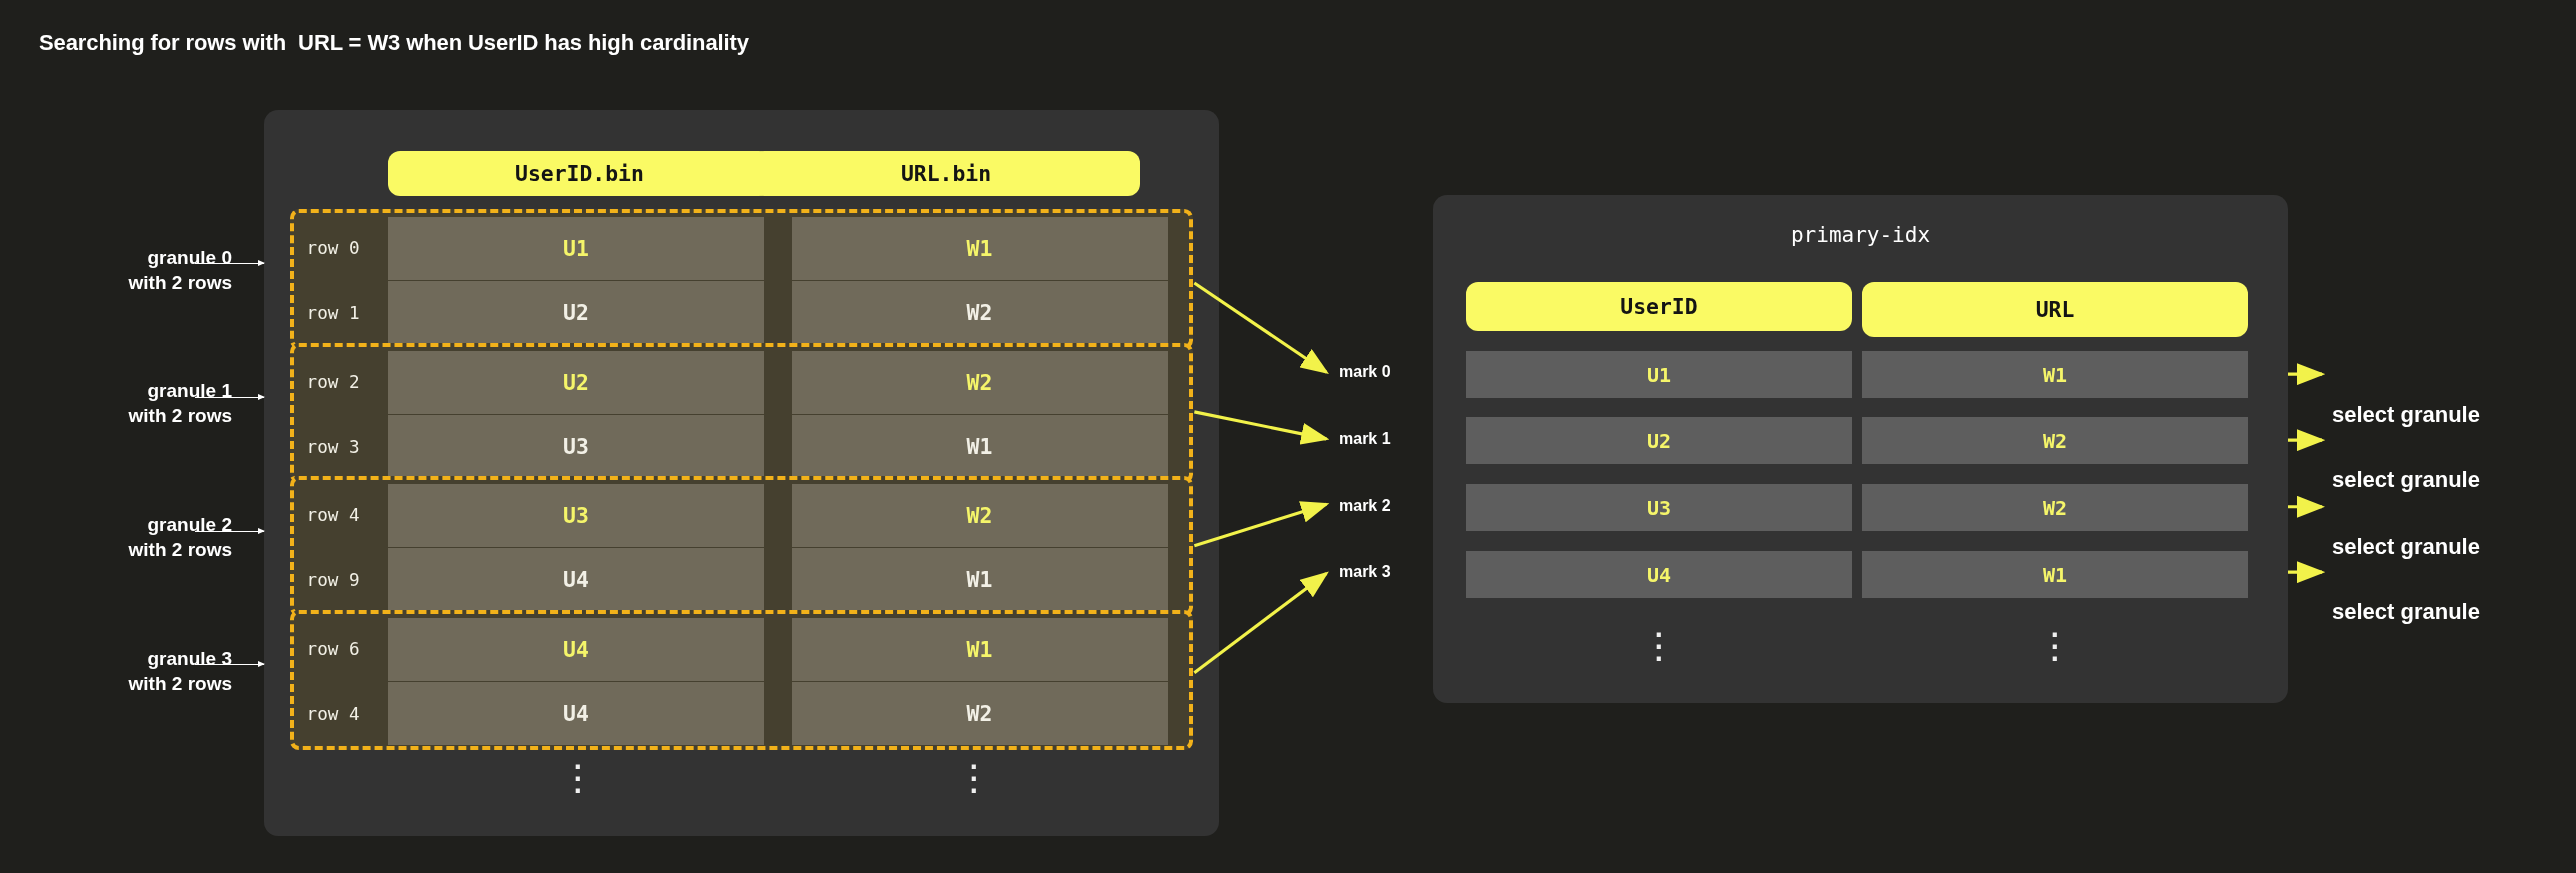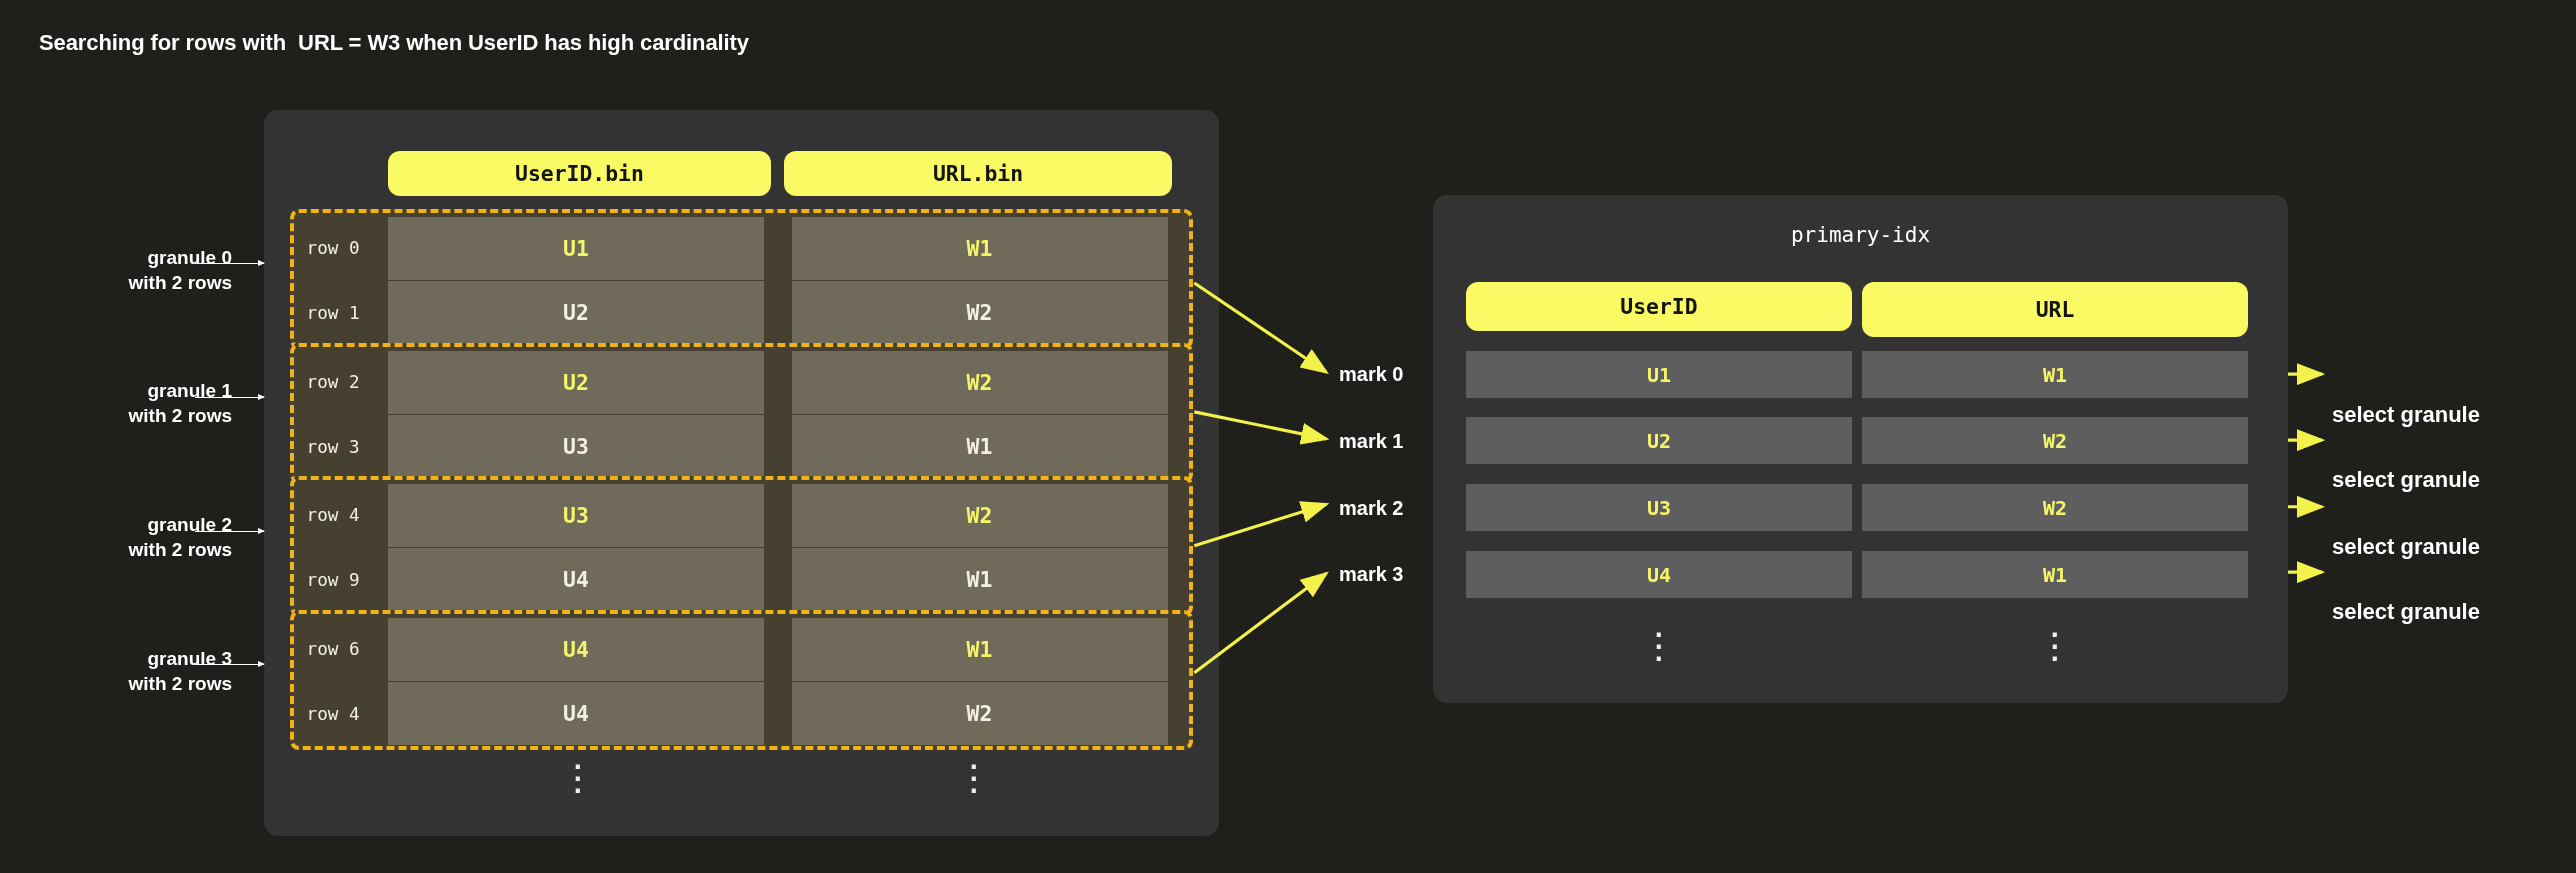--- a/index.html
+++ b/index.html
@@ -33,21 +33,21 @@
     position:absolute;
     background:#fafa64;
     border-radius:12px;
     color:#141414;
     font-family:"DejaVu Sans Mono","Liberation Mono",monospace;
     font-weight:bold;
     display:flex;align-items:center;justify-content:center;
     letter-spacing:0px;
   }
   #hdr-userid-bin{left:388px;top:151px;width:383px;height:45px;font-size:21.4px;}
-  #hdr-url-bin  {left:784px;top:151px;width:388px;height:45px;font-size:21.4px;}
+  #hdr-url-bin  {left:752px;top:151px;width:388px;height:45px;font-size:21.4px;}
   #hdr-userid   {left:1466px;top:282px;width:386px;height:49px;font-size:21.4px;}
   #hdr-url      {left:1862px;top:282px;width:386px;height:55px;font-size:21.4px;}
 
   
   #pidx-title{
     position:absolute;left:1433px;top:223px;width:855px;
     text-align:center;color:#ffffff;
     font-family:"DejaVu Sans Mono","Liberation Mono",monospace;
     font-size:21px;
   }
@@ -125,21 +125,21 @@
     text-align:center;width:25px;letter-spacing:0;font-weight:bold;
   }
   .ellipsis span{display:block;}
   #ell-parts-user{left:566px;top:761px;}
   #ell-parts-url {left:962px;top:761px;}
   #ell-pidx-user {left:1647px;top:629px;}
   #ell-pidx-url  {left:2043px;top:629px;}
 
   
   .mark-label{
-    position:absolute;color:#ffffff;font-size:20px;font-weight:bold;
+    position:absolute;color:#ffffff;font-size:16px;font-weight:bold;
     white-space:nowrap;
   }
   #mark-0{left:1339px;top:363px;}
   #mark-1{left:1339px;top:430px;}
   #mark-2{left:1339px;top:497px;}
   #mark-3{left:1339px;top:563px;}
 
   
   .pidx-row{position:absolute;left:1466px;width:782px;height:47px;display:flex;}
   .pidx-cell{

